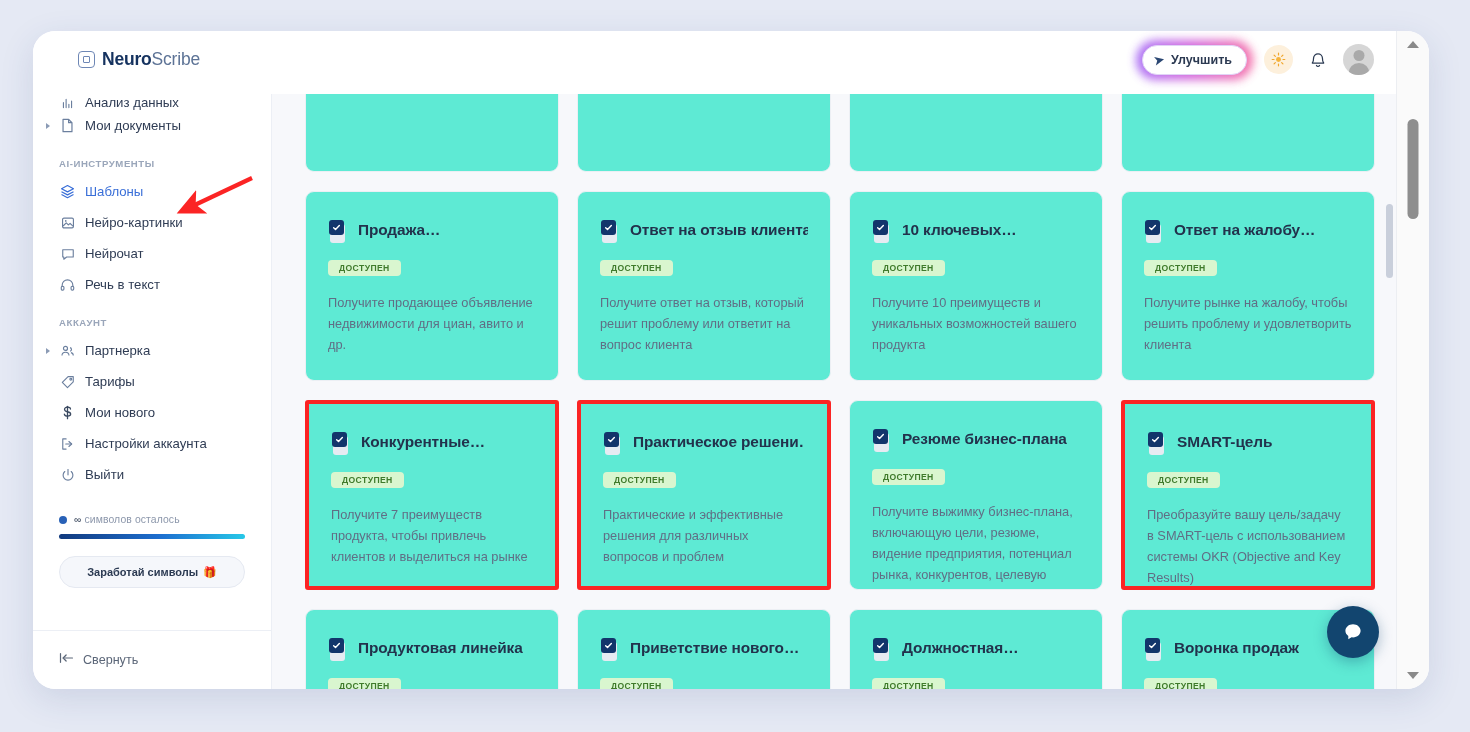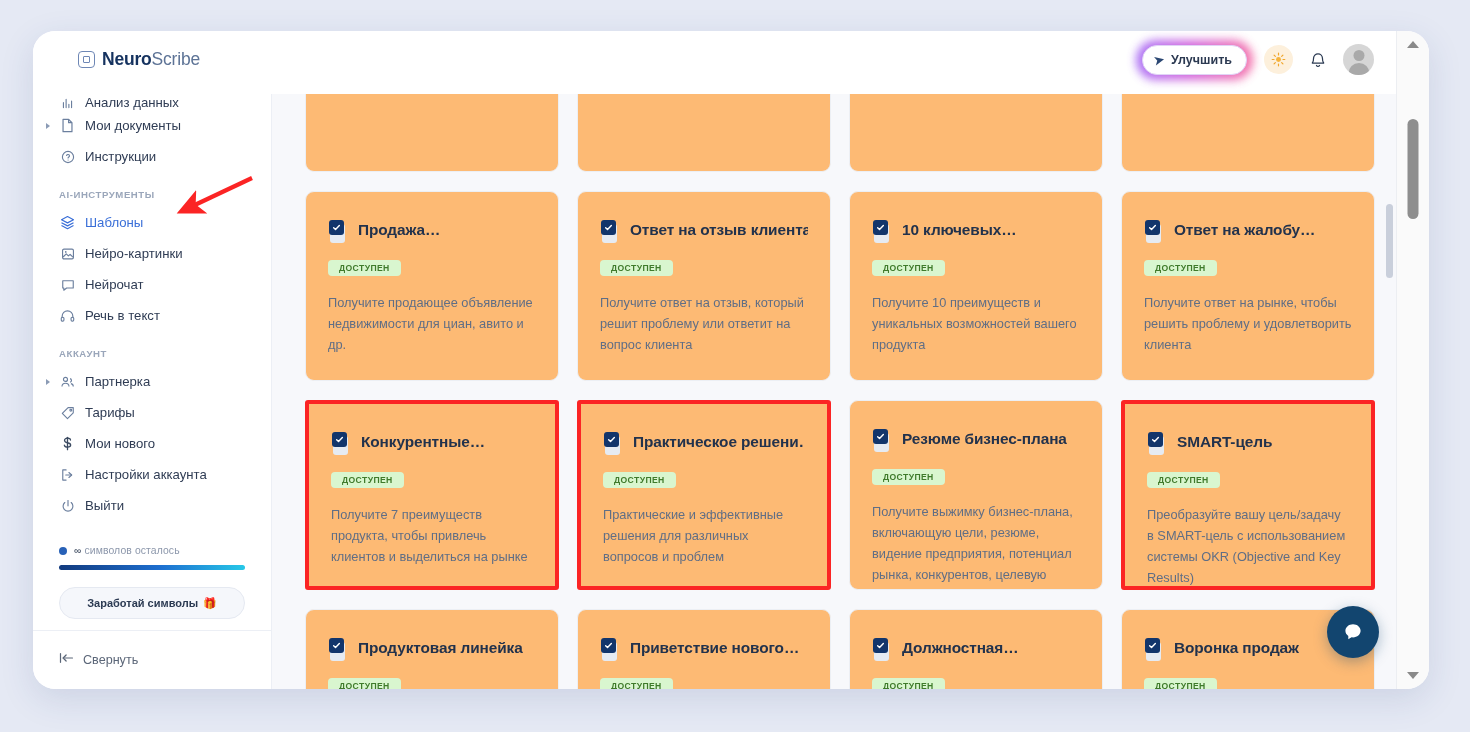--- a/index.html
+++ b/index.html
@@ -162,21 +162,21 @@
   }
   .grid {
     position: absolute; left: 33px; top: -72px;
     width: 1061px;
     display: grid;
     grid-template-columns: repeat(4, 254px);
     gap: 19px 18px;
   }
   .card {
     position: relative;
-    background: #fdba74;
+    background: #5eead4;
     border: 1px solid #eceff4;
     border-radius: 9px;
     height: 190px;
     padding: 28px 22px 0 22px;
     cursor: pointer;
     overflow: hidden;
   }
   .card.highlight { border: 4px solid #fb2424; border-radius: 3px; }
   .card-head { display: flex; align-items: flex-start; gap: 9px; }
   .doc-ico { position: relative; width: 21px; min-width: 21px; height: 24px; }
@@ -303,30 +303,20 @@
           <span class="caret"></span>
           <span class="ico">
             <svg width="13" height="15" viewBox="0 0 14 16" fill="none" stroke="#6b7f9e" stroke-width="1.3" stroke-linejoin="round">
               <path d="M2.2 1.4h6l3.6 3.6v9.6H2.2z"></path>
                 <path d="M8.2 1.4V5h3.6"></path>
             </svg>
           </span>
           <span>Мои документы</span>
         </div>
 
-        <div class="nav-item">
-          <span class="ico">
-            <svg width="14" height="14" viewBox="0 0 16 16" fill="none" stroke="#6b7f9e" stroke-width="1.3">
-              <circle cx="8" cy="8" r="6.4"></circle>
-                <path d="M6.4 6.3a1.7 1.7 0 0 1 3.3.5c0 1.1-1.6 1.4-1.6 2.4" stroke-linecap="round"></path>
-                <circle cx="8.1" cy="11.4" r=".65" fill="#6b7f9e" stroke="none"></circle>
-            </svg>
-          </span>
-          <span>Инструкции</span>
-        </div>
 
         <div class="sec-title">AI-ИНСТРУМЕНТЫ</div>
 
         <div class="nav-item active">
           <span class="ico">
             <svg width="15" height="15" viewBox="0 0 16 16" fill="none" stroke="#3a6fd8" stroke-width="1.25" stroke-linejoin="round">
               <path d="M8 1.6 14.4 5 8 8.4 1.6 5z"></path>
                 <path d="M1.6 8.2 8 11.6l6.4-3.4"></path>
                 <path d="M1.6 11.2 8 14.6l6.4-3.4"></path>
             </svg>
@@ -504,21 +494,21 @@
                 <span class="sheet"></span>
                 <span class="check">
                   <svg width="9" height="9" viewBox="0 0 12 12" fill="none" stroke="#ffffff" stroke-width="1.9" stroke-linecap="round" stroke-linejoin="round">
                     <path d="M2.2 6.3 4.7 8.7 9.8 3.4"></path>
                   </svg>
                 </span>
               </span>
               <span class="card-title">Ответ на жалобу…</span>
             </div>
             <div><span class="badge">ДОСТУПЕН</span></div>
-            <div class="card-desc">Получите ответ на рынке, чтобы решить проблему и удовлетворить клиента</div>
+            <div class="card-desc">Получите рынке на жалобу, чтобы решить проблему и удовлетворить клиента</div>
           </div>
           <div class="card highlight">
             <div class="card-head">
               <span class="doc-ico">
                 <span class="sheet"></span>
                 <span class="check">
                   <svg width="9" height="9" viewBox="0 0 12 12" fill="none" stroke="#ffffff" stroke-width="1.9" stroke-linecap="round" stroke-linejoin="round">
                     <path d="M2.2 6.3 4.7 8.7 9.8 3.4"></path>
                   </svg>
                 </span>

